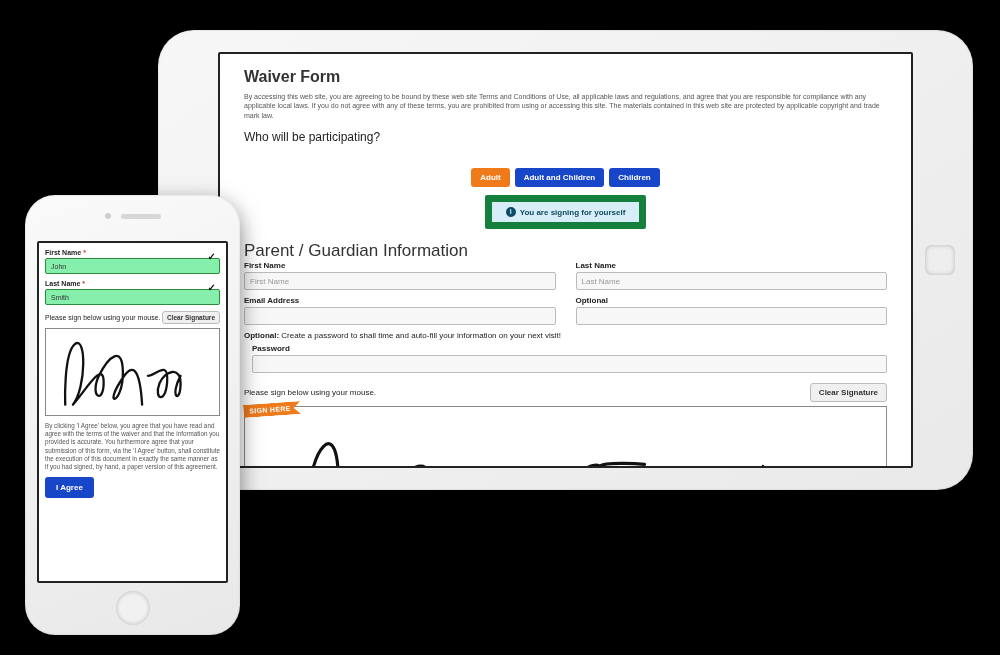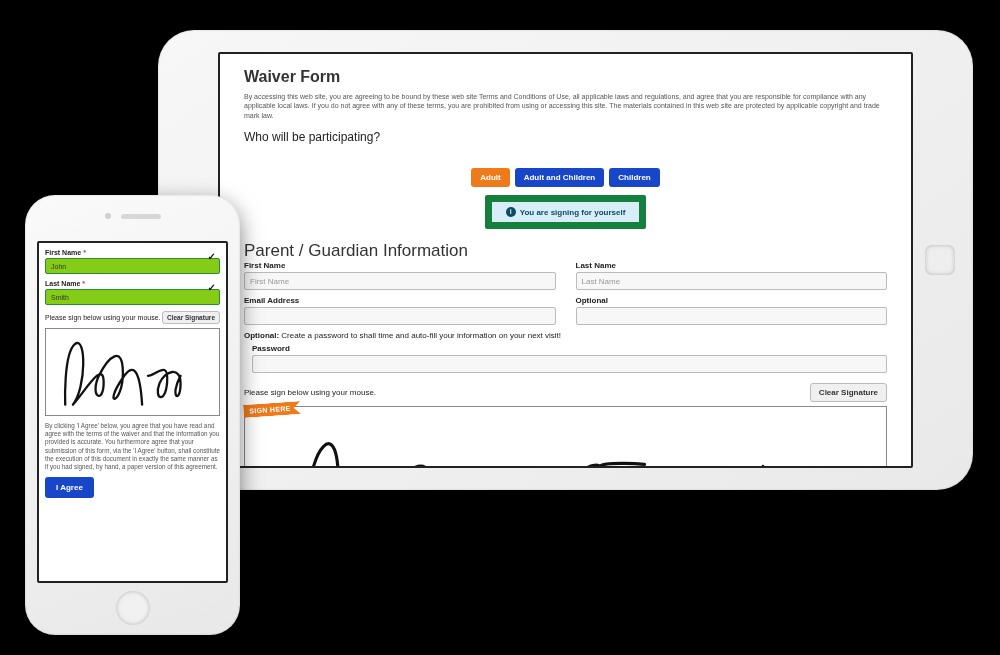--- a/index.html
+++ b/index.html
@@ -65,21 +65,21 @@
   .phone-home{position:absolute;bottom:10px;left:50%;transform:translateX(-50%);
     width:34px;height:34px;border-radius:50%;background:#f1f1f1;
     box-shadow:inset 0 0 4px rgba(0,0,0,.25)}
   .phone-screen{position:absolute;left:12px;right:12px;top:46px;bottom:52px;
     background:#fff;border:2px solid #222;border-radius:2px;padding:6px 6px;
     font-size:7px;color:#222;overflow:hidden}
   .p-lbl{font-size:7px;font-weight:700;margin-bottom:2px}
   .p-lbl .ast{color:#c33}
   .p-field{position:relative;margin-bottom:6px}
   .p-inp{width:100%;height:16px;border:1px solid #2c8a3a;border-radius:2px;
-    font-size:7px;padding:0 18px 0 5px;color:#333;background:#84cc16}
+    font-size:7px;padding:0 18px 0 5px;color:#333;background:#86efac}
   .p-check{position:absolute;right:4px;top:2px;font-size:10px;color:#111;font-weight:900}
   .p-sign-row{display:flex;justify-content:space-between;align-items:center;margin:2px 0 4px}
   .p-sig-box{width:100%;height:88px;border:1px solid #888;background:#fff;position:relative}
   .p-sig-svg{position:absolute;inset:0;width:100%;height:100%}
   .p-text{font-size:6.3px;color:#555;line-height:1.3;margin-top:6px}
   .p-agree{margin-top:6px}
 </style>
 </head>
 <body>
 

